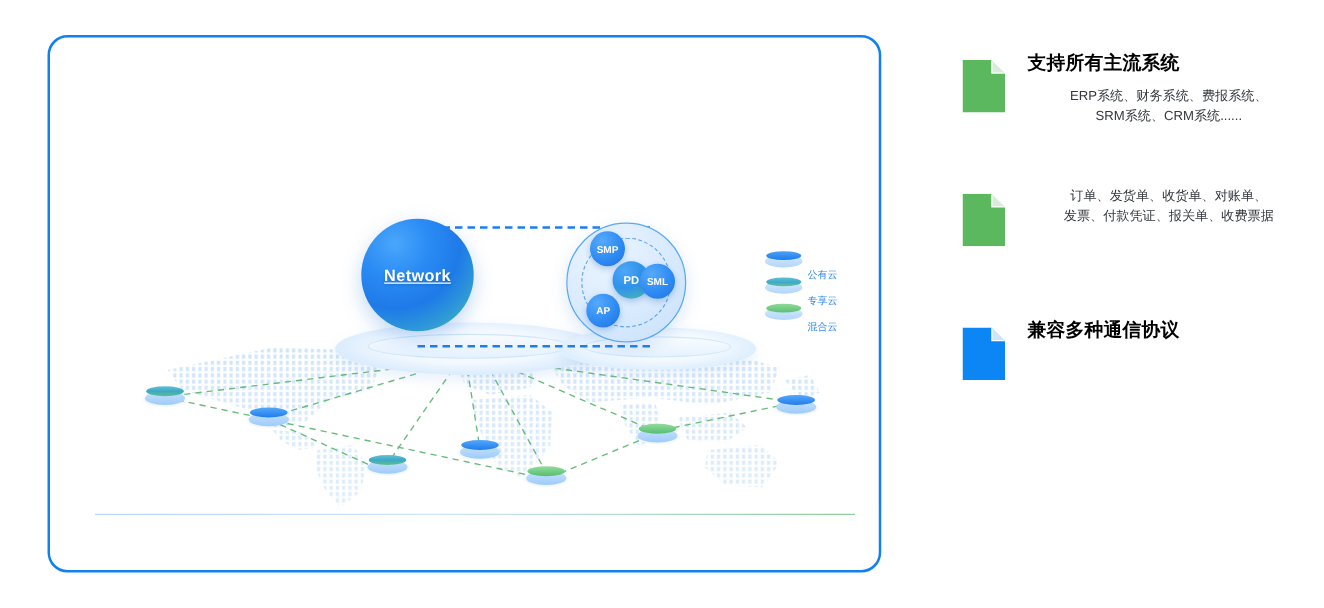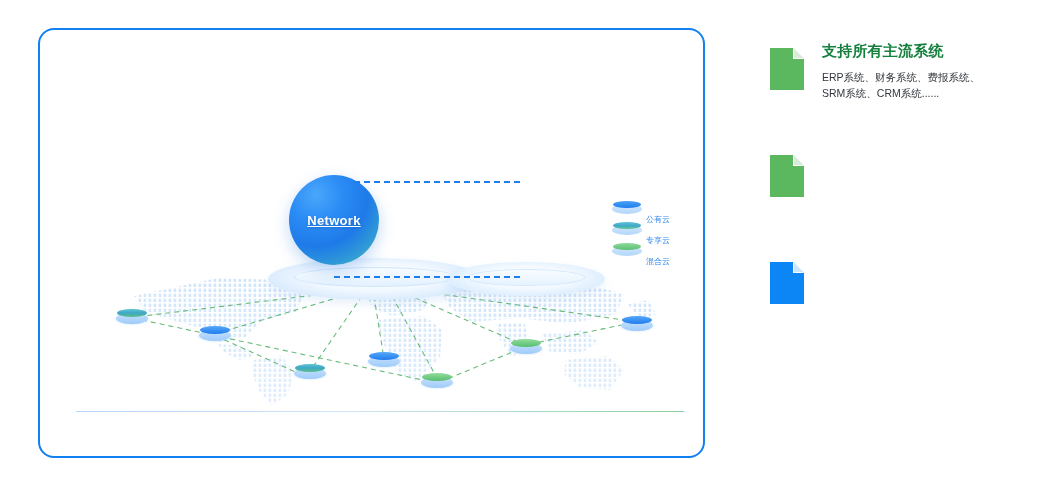--- a/index.html
+++ b/index.html
@@ -281,31 +281,32 @@
     margin-right: 18px;
   }
   .doc-icon svg { display: block; }
   .feature-body {
     flex: 1 1 auto;
     padding-top: 2px;
   }
   .feature-title {
     font-size: 15px;
     font-weight: bold;
-    color: #15803d;
+    color: #000000;
     line-height: 1.2;
     margin: 0 0 9px 0;
     letter-spacing: .2px;
   }
   .feature-desc {
     font-size: 10.5px;
     color: #33373d;
     line-height: 1.55;
     margin: 0;
     white-space: pre-line;
+    text-align: center;
   }
 </style>
 </head>
 <body>
 
 <div class="page">
 
   <div class="illus-card">
     <div class="illus-stage">
 
@@ -407,20 +408,35 @@
 
       <div class="disc disc-main"></div>
       <div class="disc disc-sec"></div>
 
       <div class="link-box"></div>
 
       <div class="network-sphere">
         <span class="sphere-label">Network</span>
       </div>
 
+      <div class="module-sphere">
+        <div class="orbit"></div>
+        <div class="bubble bubble-smp">
+          <span>SMP</span>
+        </div>
+        <div class="bubble bubble-pd">
+          <span>PD</span>
+        </div>
+        <div class="bubble bubble-sml">
+          <span>SML</span>
+        </div>
+        <div class="bubble bubble-ap">
+          <span>AP</span>
+        </div>
+      </div>
 
       <div class="cloud-legend">
         <div class="legend-row">
           <span class="legend-puck">
             <span class="puck-base"></span>
             <span class="puck-top blue"></span>
           </span>
           <span class="legend-text">公有云</span>
         </div>
         <div class="legend-row">
@@ -462,29 +478,32 @@
 
     <div class="feature">
       <span class="doc-icon">
         <svg width="34" height="42" viewBox="0 0 34 42" aria-hidden="true">
           <path d="M0,0 H23 L34,11 V42 H0 Z" fill="#5cb85f"></path>
           <path d="M23,0 L34,11 H23 Z" fill="#ffffff"></path>
           <path d="M24,1 L33,10 H24 Z" fill="#d8ecd9"></path>
         </svg>
       </span>
       <div class="feature-body">
+        <p class="feature-desc">订单、发货单、收货单、对账单、
+发票、付款凭证、报关单、收费票据</p>
       </div>
     </div>
 
     <div class="feature">
       <span class="doc-icon">
         <svg width="34" height="42" viewBox="0 0 34 42" aria-hidden="true">
           <path d="M0,0 H23 L34,11 V42 H0 Z" fill="#0d86f5"></path>
           <path d="M23,0 L34,11 H23 Z" fill="#ffffff"></path>
           <path d="M24,1 L33,10 H24 Z" fill="#cfe5fb"></path>
         </svg>
       </span>
       <div class="feature-body">
+        <h3 class="feature-title">兼容多种通信协议</h3>
       </div>
     </div>
 
   </div>
 </div>
 
 </body></html>

